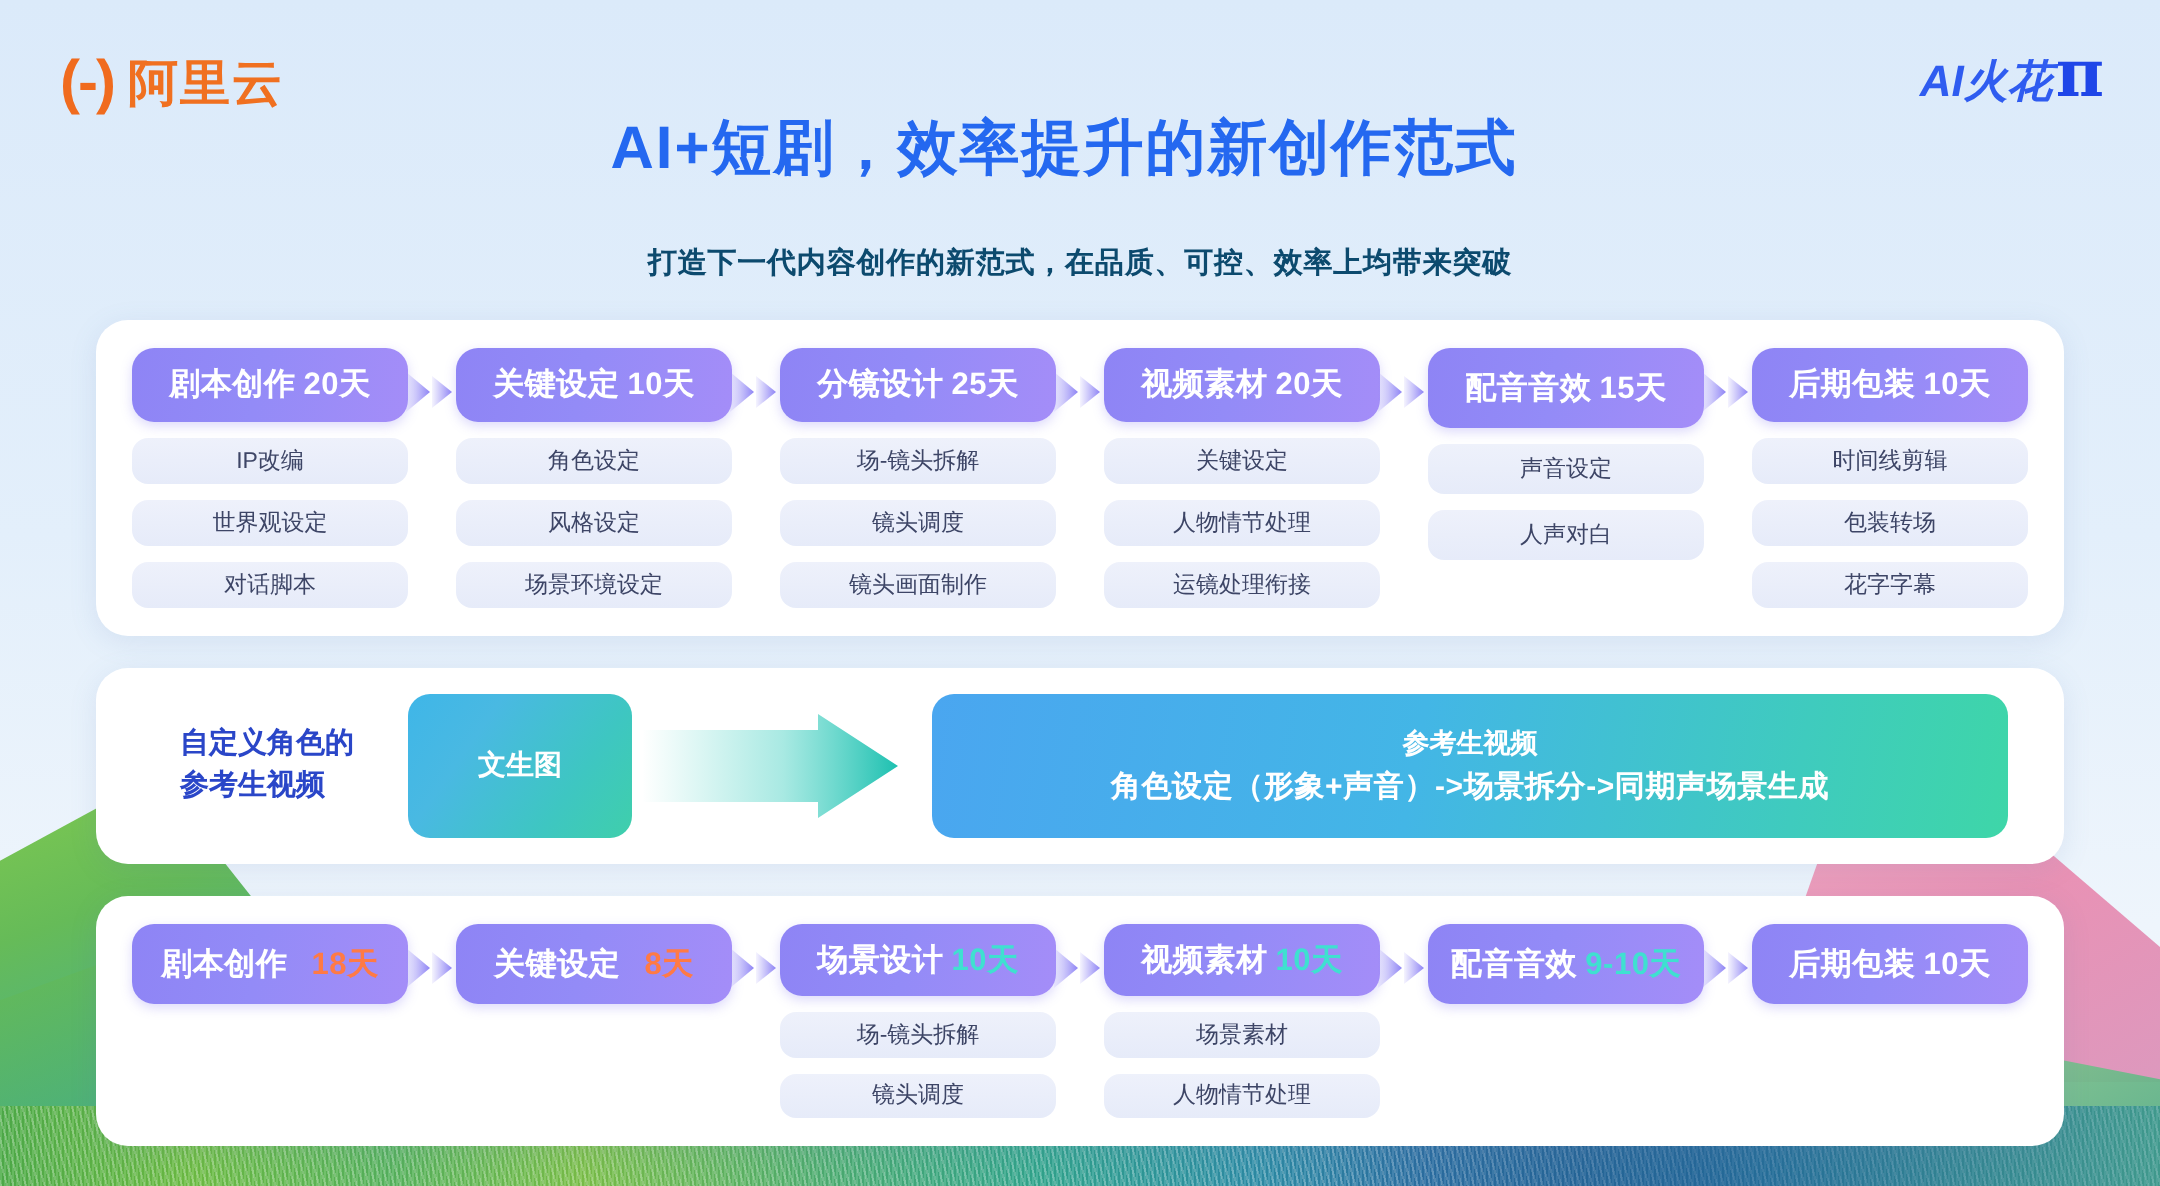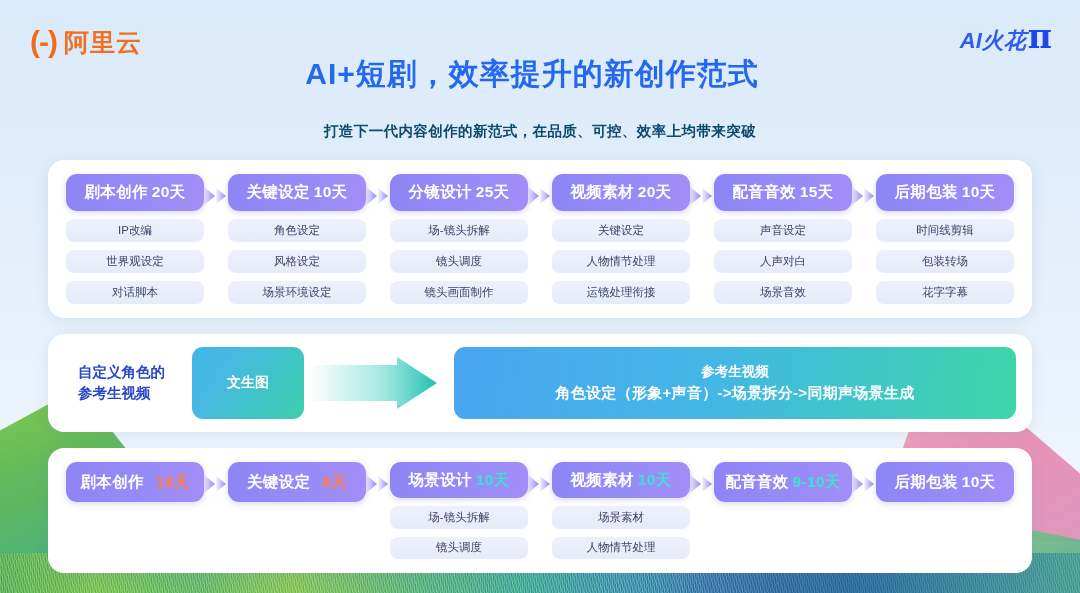--- a/index.html
+++ b/index.html
@@ -126,21 +126,21 @@
 
   .sub {
     margin-top: 8px; height: 25px; border-radius: 8px;
     background: linear-gradient(180deg, #eef1fb 0%, #e6ebf9 100%);
     color: #3d4566; font-size: 11.5px;
     display: flex; align-items: center; justify-content: center;
     white-space: nowrap;
   }
 
   
-  .mid-inner { position: absolute; inset: 0; display: flex; align-items: center; padding: 0 16px; }
+  .mid-inner { position: absolute; inset: 0; display: flex; align-items: center; padding: 0 28px; }
   .mid-label {
     width: 128px; font-size: 14.5px; font-weight: 800; color: #2a46c8;
     line-height: 1.45; padding-left: 14px;
   }
   .mid-box-t2i {
     width: 112px; height: 72px; border-radius: 11px;
     background: linear-gradient(125deg, #3fb6e8 0%, #49b9e2 30%, #3ec6c2 70%, #3fcfab 100%);
     color: #fff; font-size: 14px; font-weight: 600;
     display: flex; align-items: center; justify-content: center;
   }
@@ -258,21 +258,20 @@
           </defs>
           <polygon points="0,2 12,12 0,22" fill="url(#pc4)"></polygon>
           <polygon points="13,4 23,12 13,20" fill="url(#pc4)"></polygon>
         </svg>
         <div class="stage-head">
           <span>配音音效</span>
           <span class="num">15天</span>
         </div>
         <div class="sub">声音设定</div>
         <div class="sub">人声对白</div>
-        <div class="sub">场景音效</div>
       </div>
       <div class="stage">
         <svg class="chev" viewBox="0 0 26 24">
           <defs>
             <linearGradient id="pc5" x1="0" y1="0" x2="1" y2="0">
               <stop offset="0%" stop-color="#9a90f6" stop-opacity="0.10"></stop>
               <stop offset="100%" stop-color="#8e84f5" stop-opacity="1"></stop>
             </linearGradient>
           </defs>
           <polygon points="0,2 12,12 0,22" fill="url(#pc5)"></polygon>

